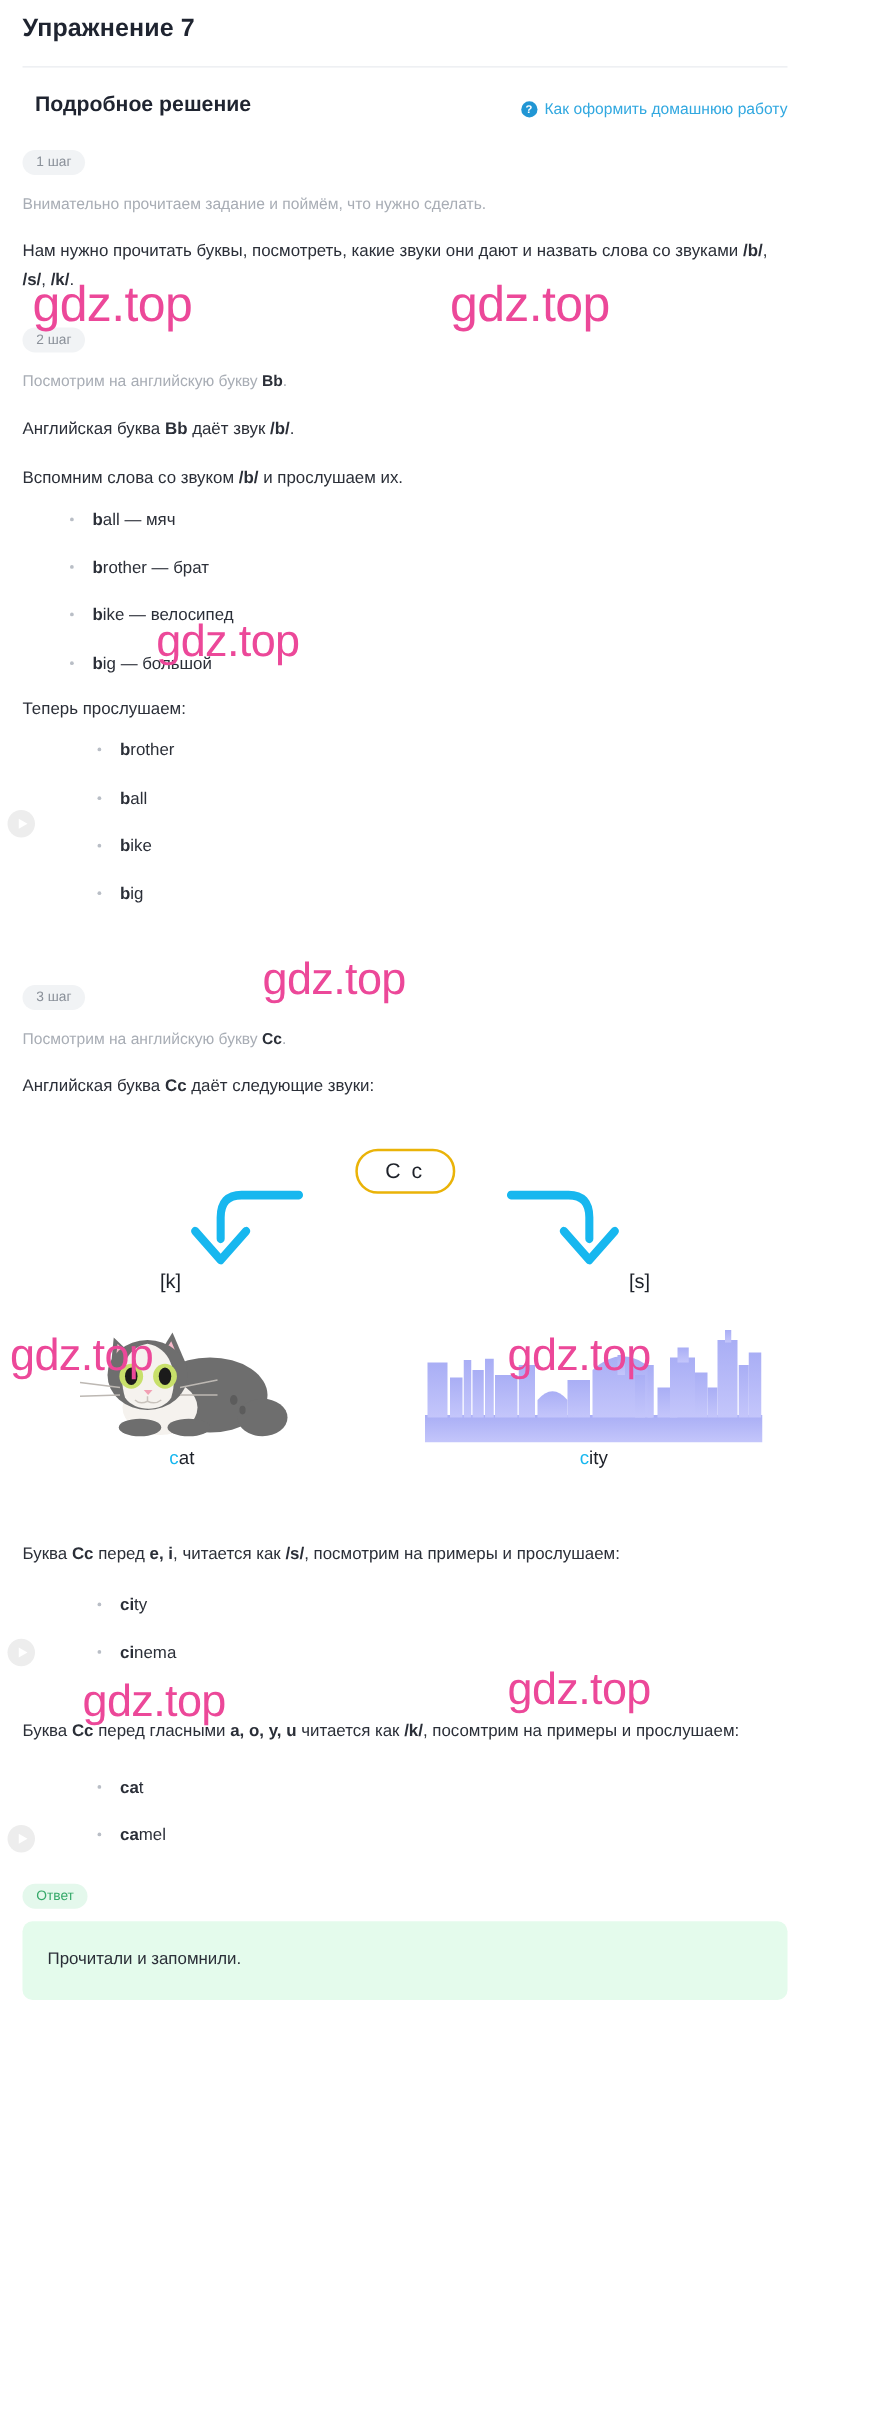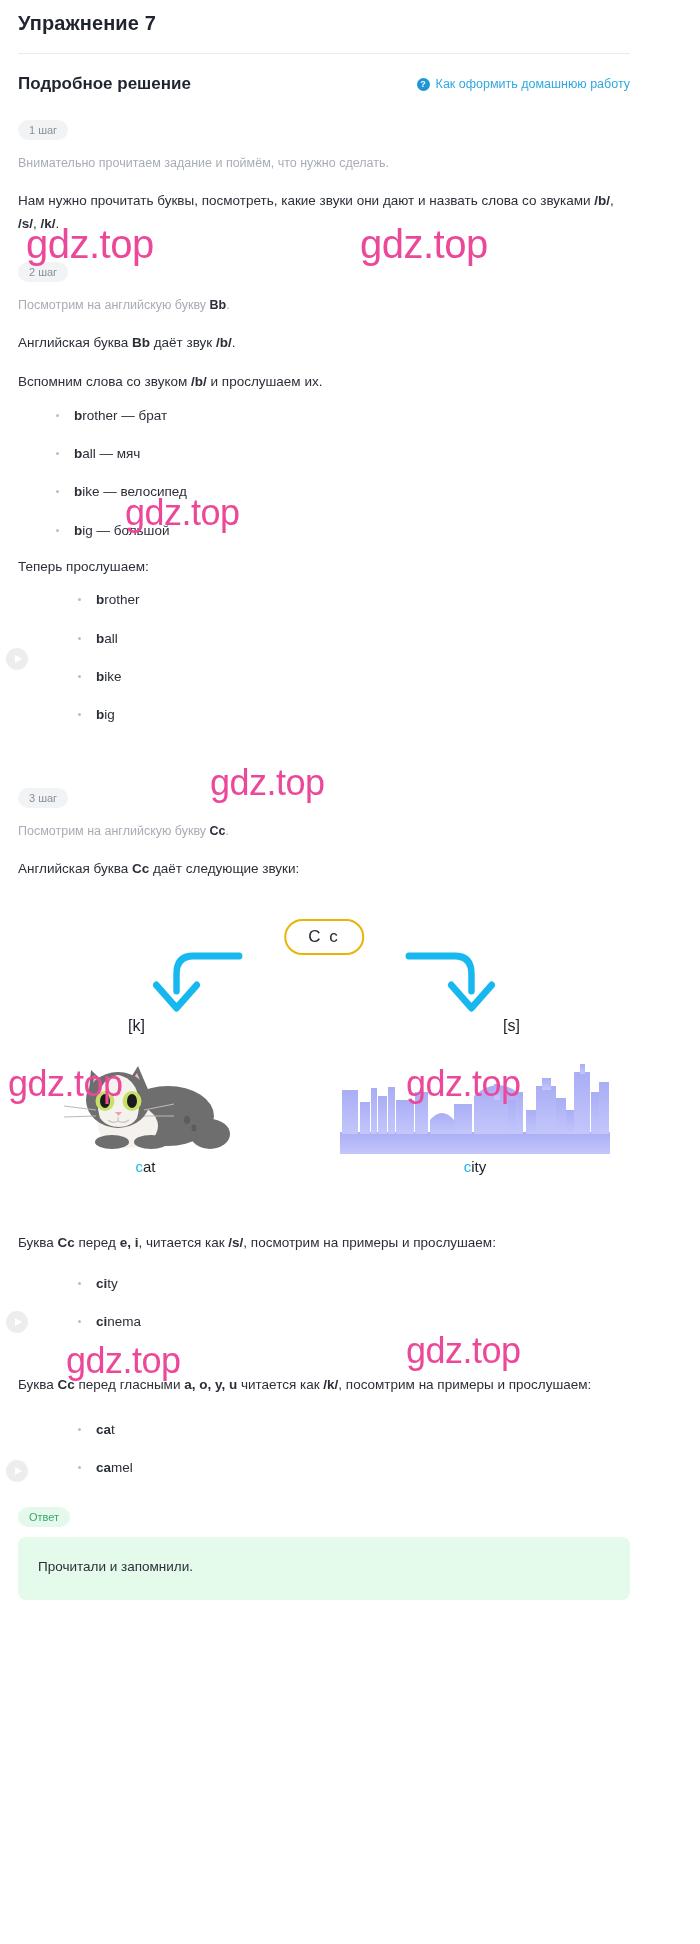--- a/index.html
+++ b/index.html
@@ -33,23 +33,24 @@
     font-weight: 700;
     color: #1f2430;
     margin: 0;
     padding: 12px 0 0 0;
     letter-spacing: 0.1px;
   }
   .divider { height: 1px; background: #e9ecef; margin: 18px 0 0 0; }
 
   .solution-head {
     display: flex;
-    align-items: center;
+    align-items: flex-end;
     justify-content: space-between;
     margin-top: 20px;
+    margin-left: 10px;
   }
   .solution-title {
     font-size: 17px;
     font-weight: 700;
     color: #1f2430;
   }
   .howto {
     display: flex;
     align-items: center;
     gap: 6px;
@@ -225,22 +226,22 @@
 
   <div class="para">
     <span>Английская буква </span><b>Bb</b><span> даёт звук </span><b>/b/</b><span>.</span>
   </div>
 
   <div class="para">
     <span>Вспомним слова со звуком </span><b>/b/</b><span> и прослушаем их.</span>
   </div>
 
   <ul class="words">
+    <li><b>b</b><span>all</span><span> — мяч</span></li>
     <li><b>b</b><span>rother</span><span> — брат</span></li>
-    <li><b>b</b><span>all</span><span> — мяч</span></li>
     <li><b>b</b><span>ike</span><span> — велосипед</span></li>
     <li><b>b</b><span>ig</span><span> — большой</span></li>
   </ul>
 
   <div class="para">Теперь прослушаем:</div>
 
   <div class="audio-block">
     <div class="play-handle" style="top:56px;">
       <span class="tri"></span>
     </div>

